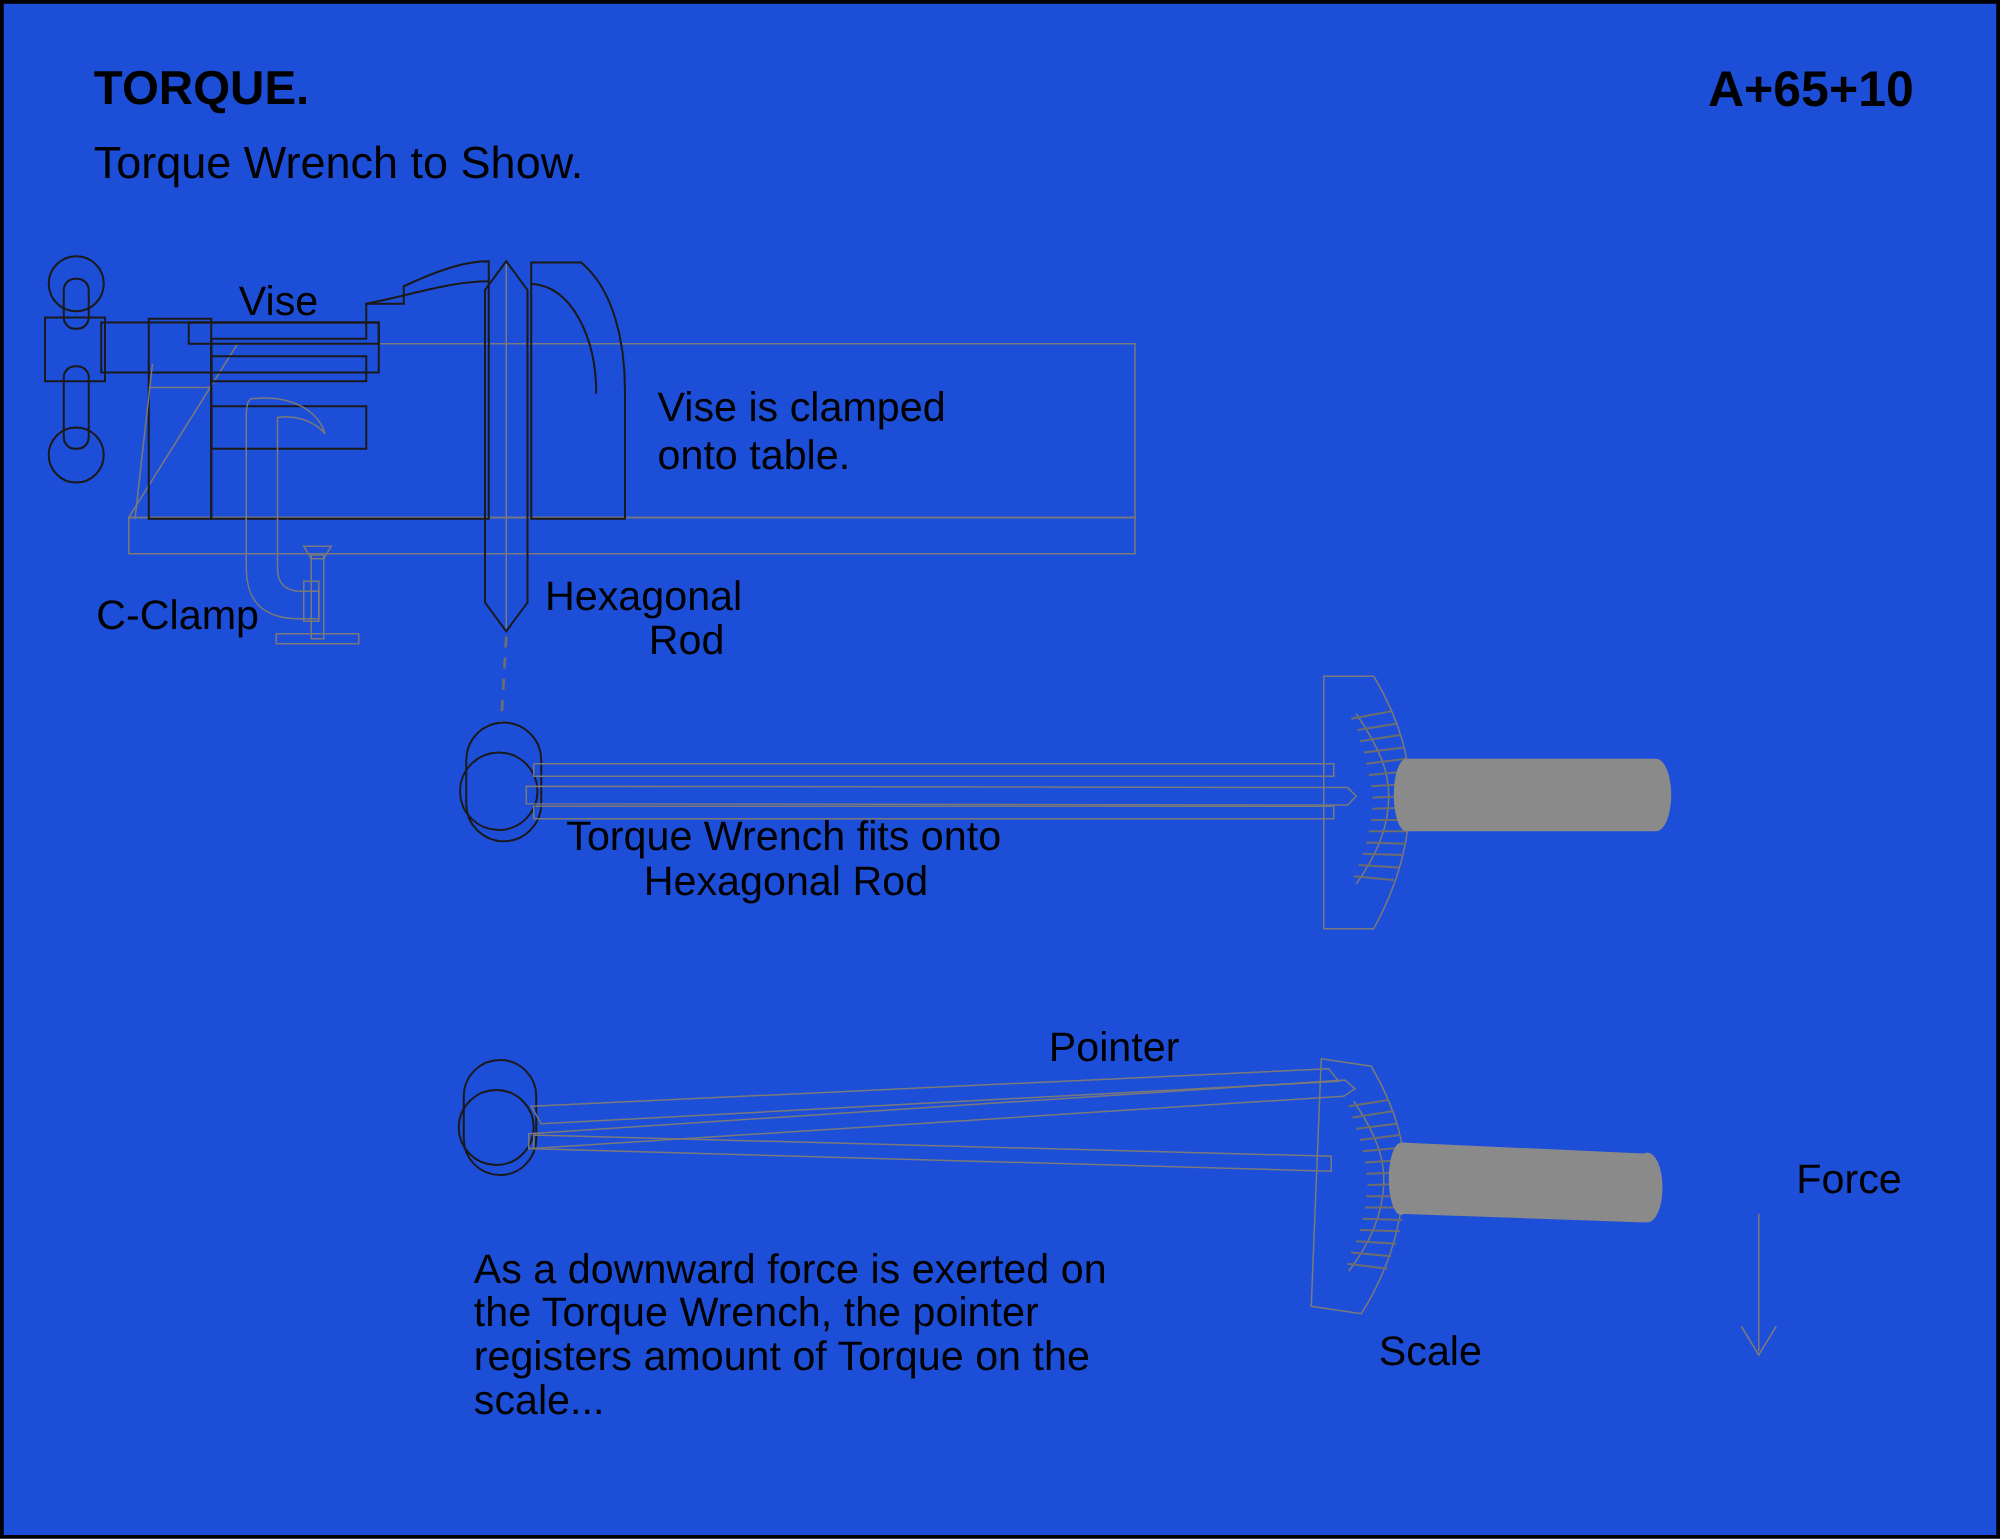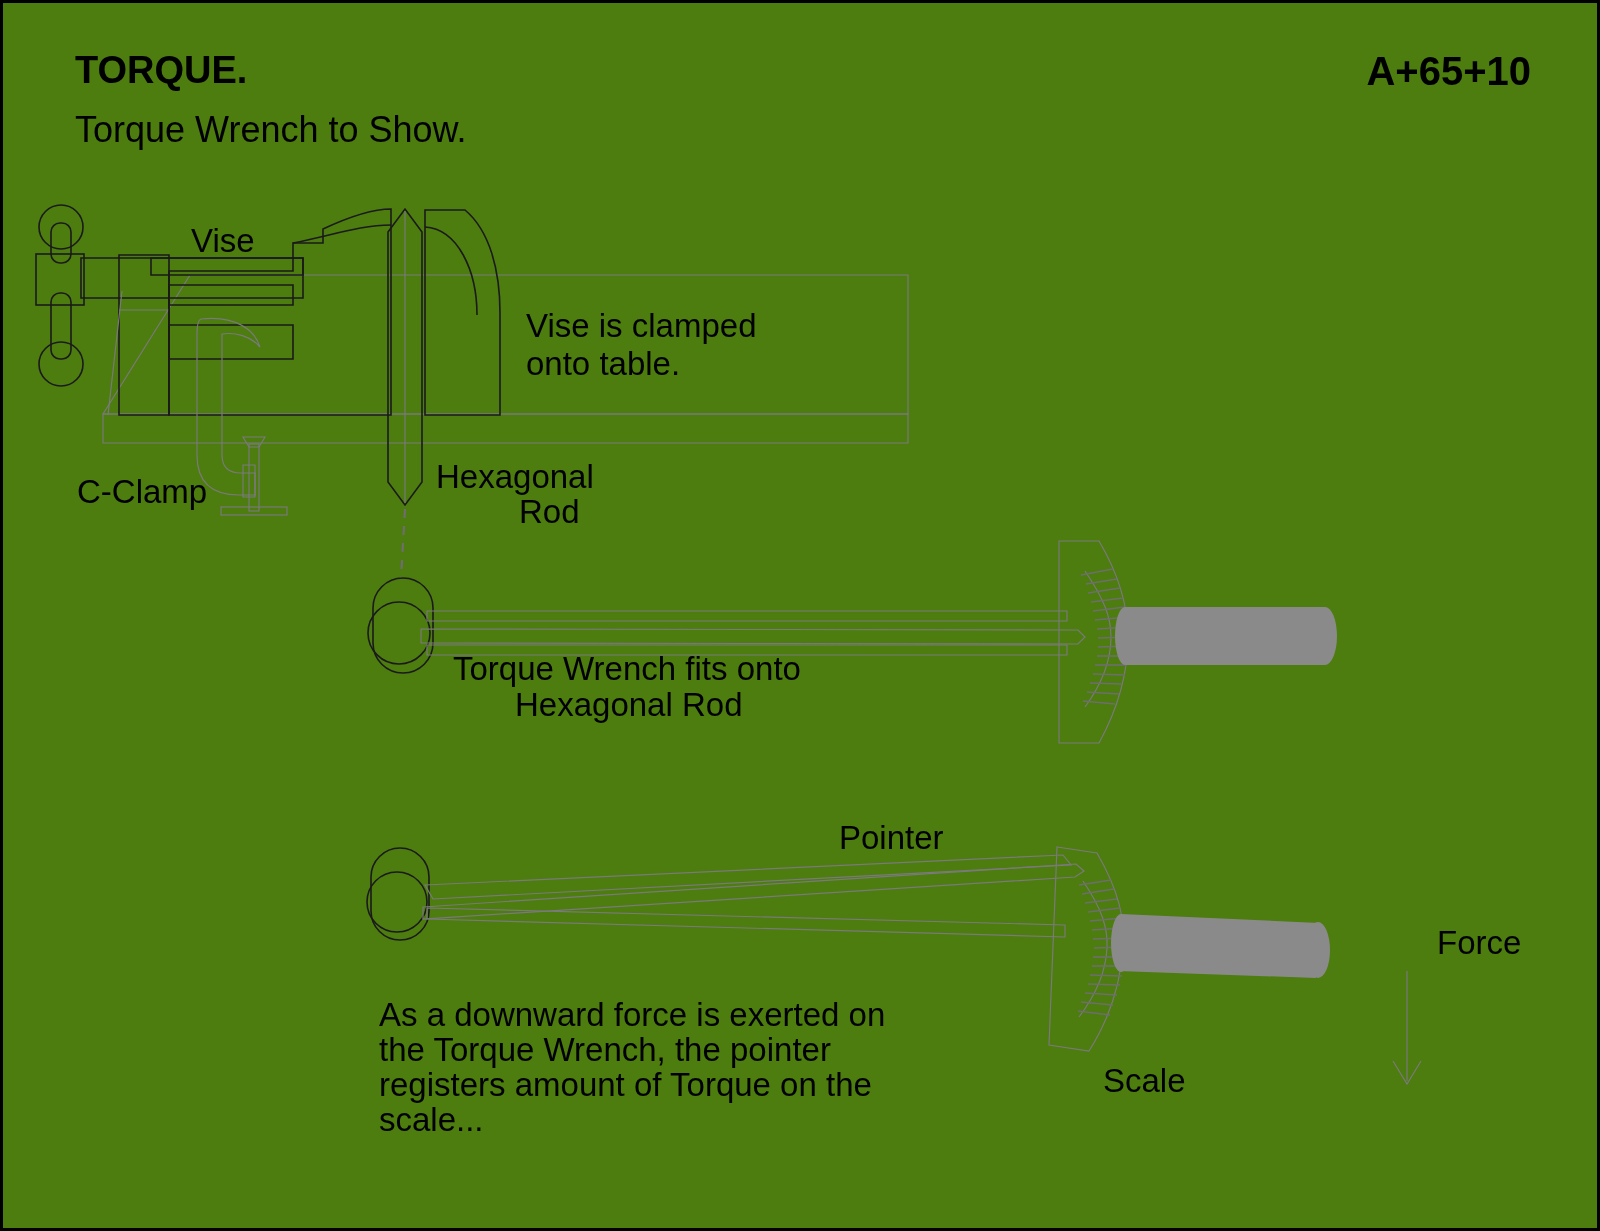--- a/index.html
+++ b/index.html
@@ -8,21 +8,21 @@
     background: #ffffff;
   }
   body {
     font-family: "Liberation Sans", sans-serif;
     -webkit-font-smoothing: antialiased;
   }
   #page {
     position: relative;
     width: 1600px;
     height: 1231px;
-    background: #4d7c0f;
+    background: #1d4ed8;
     box-sizing: border-box;
     border: 3px solid #000000;
     overflow: hidden;
   }
   #figure {
     position: absolute;
     left: 0;
     top: 0;
     width: 1600px;
     height: 1231px;

